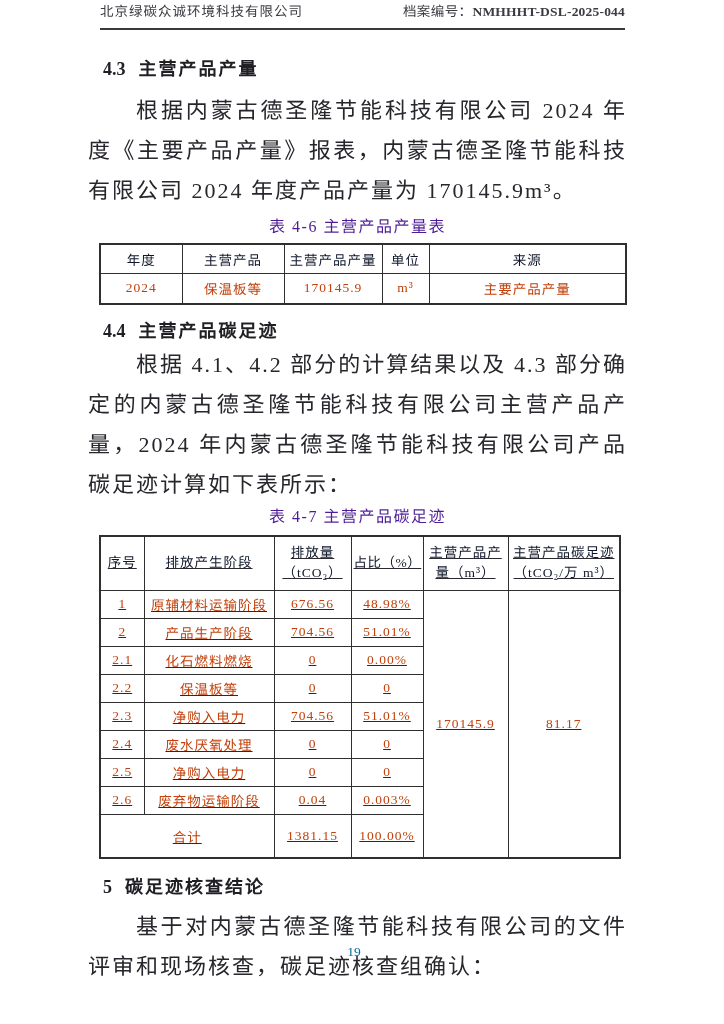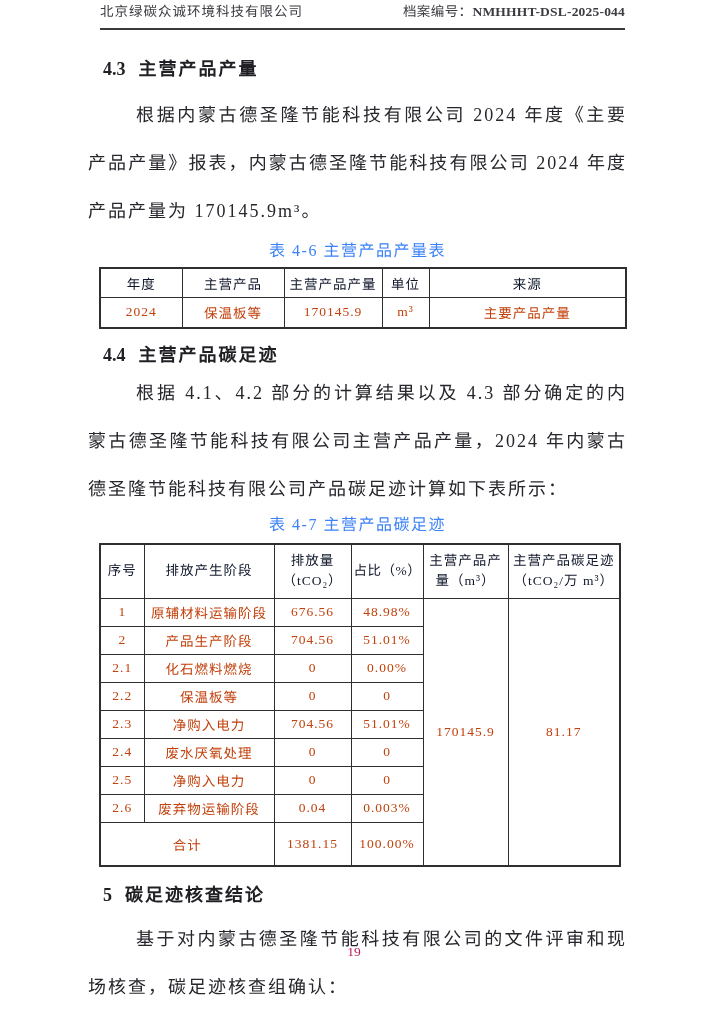--- a/index.html
+++ b/index.html
@@ -35,49 +35,49 @@
     line-height: 24px;
     letter-spacing: 2px;
     padding-left: 15px;
     color: #1f1f24;
   }
   .sec-heading .sec-no { letter-spacing: 0; margin-right: 13px; }
   .h43 { margin-top: 27px; }
   .h44 { margin-top: 14px; }
   .h5  { margin-top: 16px; }
   .para {
-    font-size: 18px;
-    line-height: 48px;
+    font-size: 22px;
+    line-height: 40px;
     letter-spacing: 2px;
     text-align: justify;
     text-justify: inter-ideograph;
     text-indent: 48px;
     color: #26262c;
   }
   .p43 { margin-top: 10px; }
   .p44 { margin-top: 2px; }
   .p5  { margin-top: 8px; }
   .tbl-caption {
     text-align: center;
     font-size: 16px;
     line-height: 24px;
     letter-spacing: 1.5px;
-    color: #3b82f6;
+    color: #4c1d95;
   }
   .cap46 { margin-top: 4px; }
   .cap47 { margin-top: 0; }
   
   table {
     border-collapse: collapse;
     table-layout: fixed;
     margin-left: 11px;
     border: 2px solid #2f2f2f;
   }
   .t46 { margin-top: 4px; width: 526px; }
-  .t47 { margin-top: 6px; width: 520px; }
+  .t47 { margin-top: 6px; width: 520px; text-decoration: underline; }
   th, td {
     border: 1px solid #2f2f2f;
     text-align: center;
     vertical-align: middle;
     font-weight: normal;
     font-size: 13.5px;
     letter-spacing: 1px;
     padding: 1px 2px;
     color: #c2410c;
   }
@@ -88,21 +88,21 @@
   .t47 td { height: 28px; }
   .t47 .total-row td { height: 44px; }
   .nowrap { white-space: nowrap; letter-spacing: 0.5px; }
   
   .page-number {
     position: absolute;
     left: 0; right: 16px;
     bottom: 64px;
     text-align: center;
     font-size: 13.5px;
-    color: #be185d;
+    color: #0369a1;
   }
 </style>
 </head>
 <body>
 
 <div class="page">
 
   <div class="doc-header">
     <span>北京绿碳众诚环境科技有限公司</span>
     <span class="file-no"><span>档案编号：</span><b>NMHHHT-DSL-2025-044</b></span>

